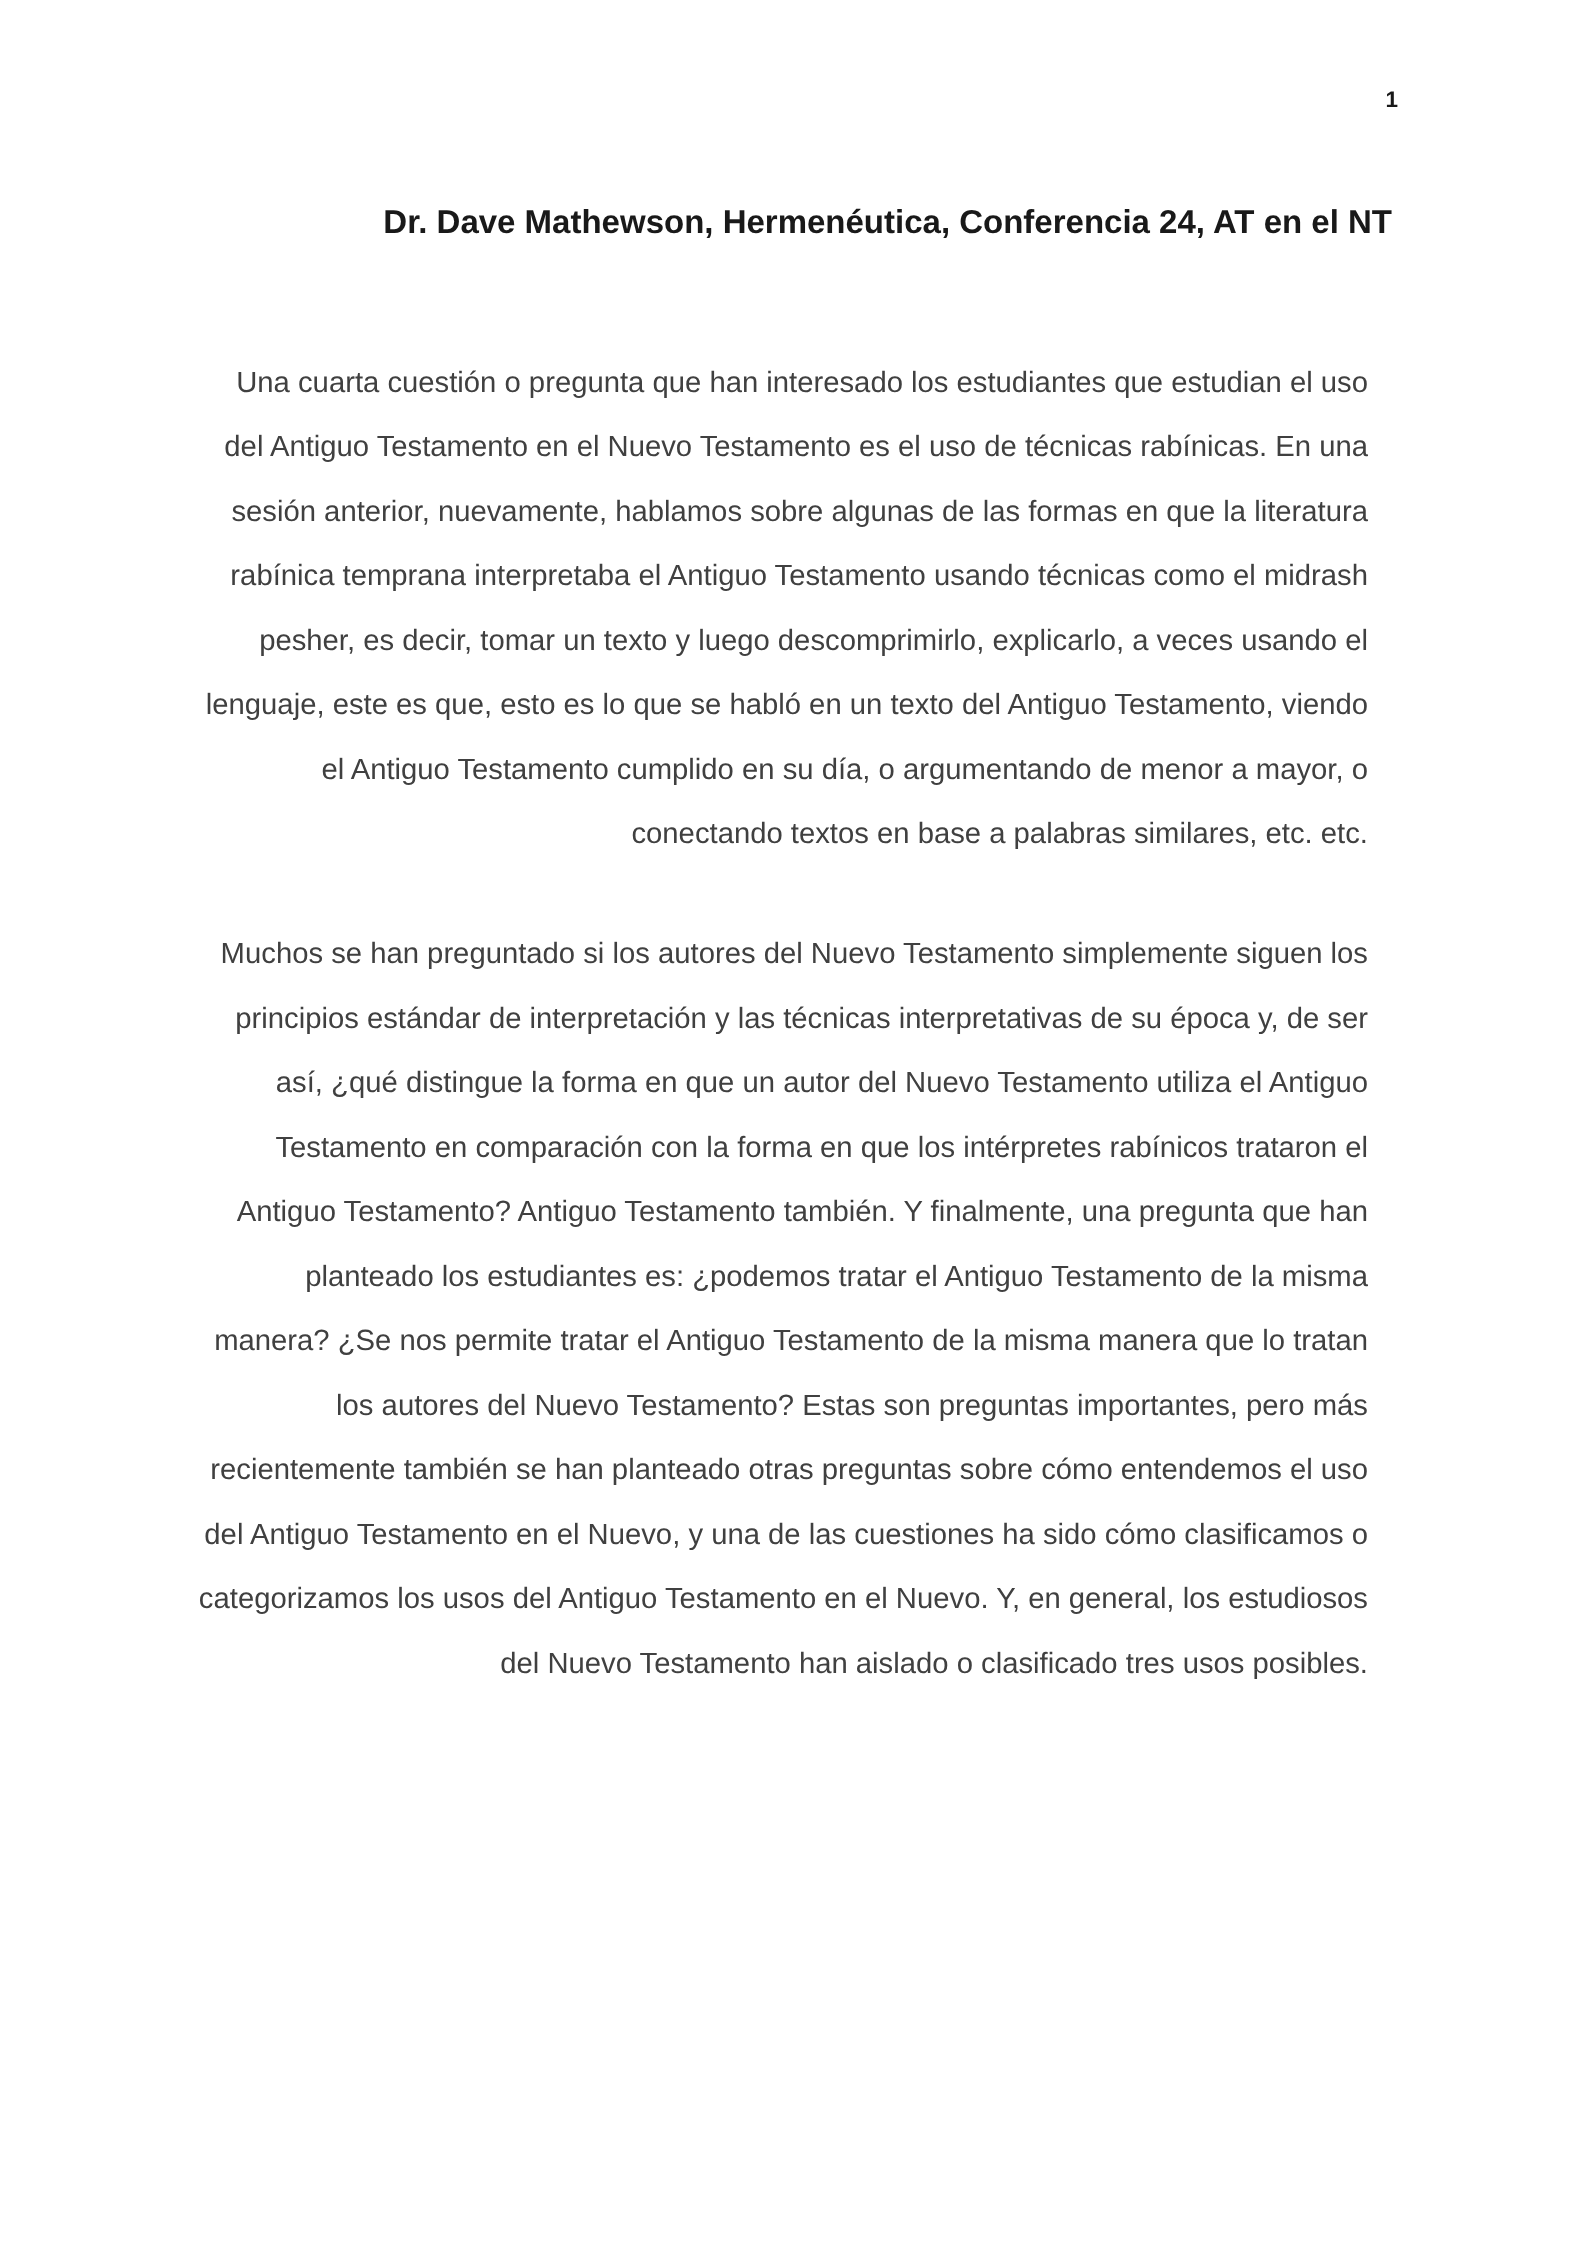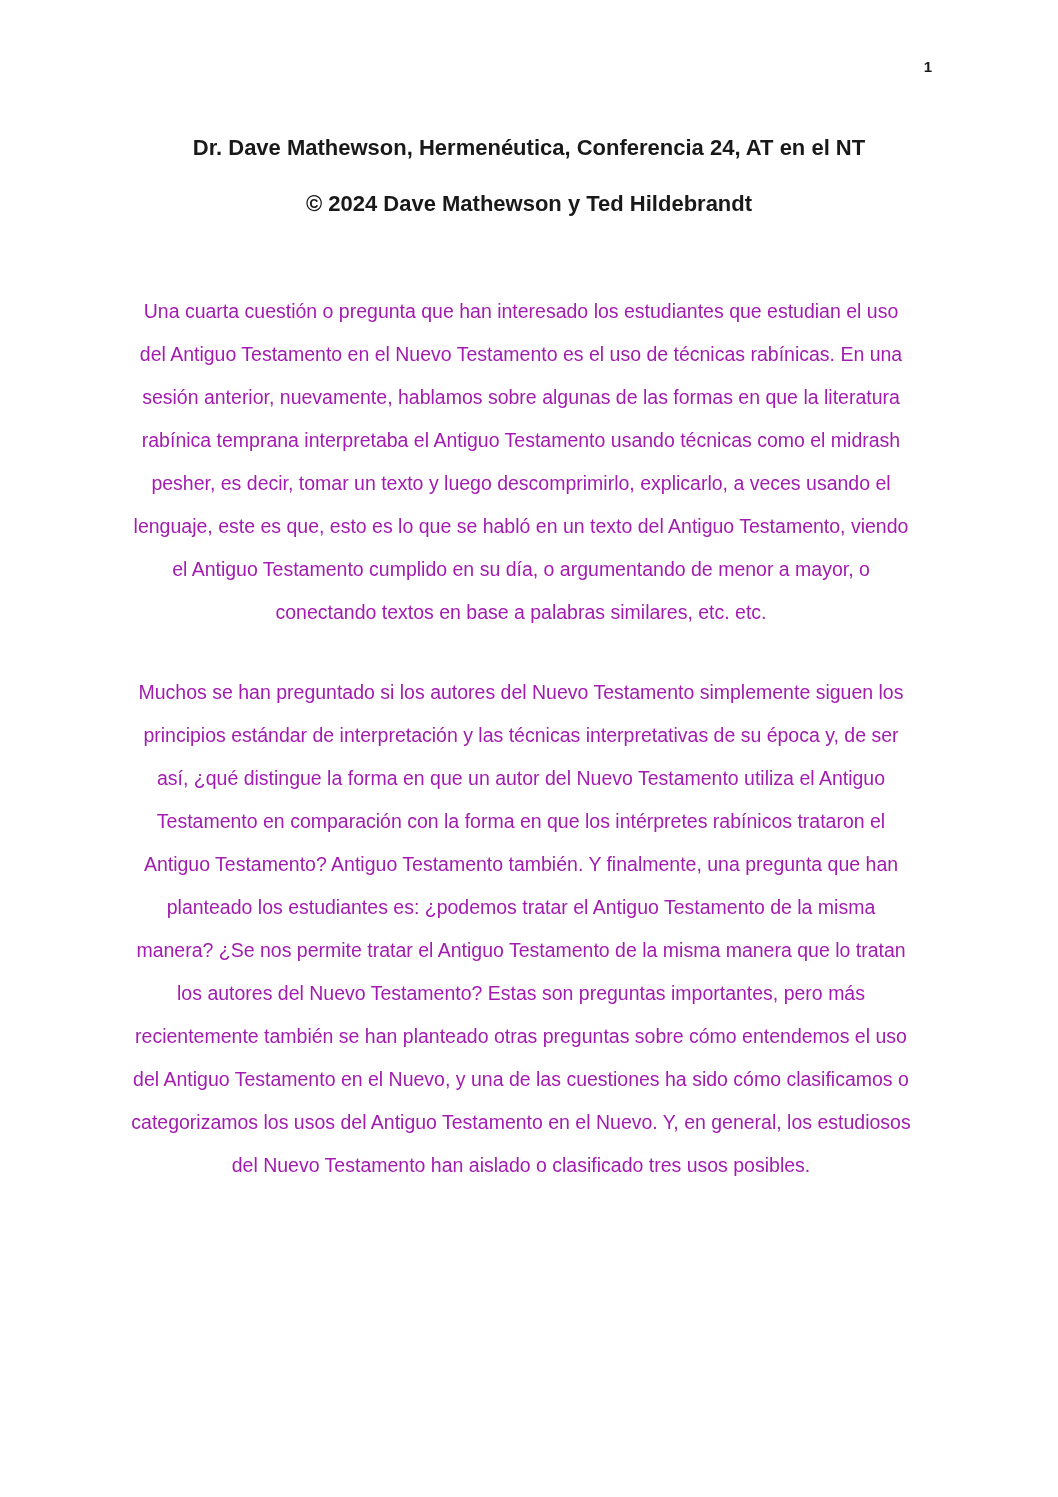--- a/index.html
+++ b/index.html
@@ -22,47 +22,46 @@
   .page-number {
     position: absolute;
     top: 58px;
     right: 126px;
     font-size: 15px;
     font-weight: 700;
     color: #191919;
   }
   .doc-title {
     margin: 0;
-    text-align: center;
+    text-align: right;
     font-size: 22px;
     font-weight: 700;
     line-height: 56px;
     color: #191919;
   }
   .doc-body {
     margin-top: 58px;
   }
   .doc-body p {
     margin: 0 16px 37px 0;
     font-size: 19.5px;
     line-height: 43px;
-    text-align: center;
-    color: #a21caf;
+    text-align: right;
+    color: #404040;
   }
 </style>
 </head>
 <body>
 
 <div class="page">
 
   <div class="page-number">1</div>
 
   <h1 class="doc-title">
     <span>Dr. Dave Mathewson, Hermenéutica, Conferencia 24, AT en el NT</span><br>
-    <span>© 2024 Dave Mathewson y Ted Hildebrandt</span>
   </h1>
 
   <div class="doc-body">
     <p>Una cuarta cuestión o pregunta que han interesado los estudiantes que estudian el uso del Antiguo Testamento en el Nuevo Testamento es el uso de técnicas rabínicas. En una sesión anterior, nuevamente, hablamos sobre algunas de las formas en que la literatura rabínica temprana interpretaba el Antiguo Testamento usando técnicas como el midrash pesher, es decir, tomar un texto y luego descomprimirlo, explicarlo, a veces usando el lenguaje, este es que, esto es lo que se habló en un texto del Antiguo Testamento, viendo el Antiguo Testamento cumplido en su día, o argumentando de menor a mayor, o conectando textos en base a palabras similares, etc. etc.</p>
     <p>Muchos se han preguntado si los autores del Nuevo Testamento simplemente siguen los principios estándar de interpretación y las técnicas interpretativas de su época y, de ser así, ¿qué distingue la forma en que un autor del Nuevo Testamento utiliza el Antiguo Testamento en comparación con la forma en que los intérpretes rabínicos trataron el Antiguo Testamento? Antiguo Testamento también. Y finalmente, una pregunta que han planteado los estudiantes es: ¿podemos tratar el Antiguo Testamento de la misma manera? ¿Se nos permite tratar el Antiguo Testamento de la misma manera que lo tratan los autores del Nuevo Testamento? Estas son preguntas importantes, pero más recientemente también se han planteado otras preguntas sobre cómo entendemos el uso del Antiguo Testamento en el Nuevo, y una de las cuestiones ha sido cómo clasificamos o categorizamos los usos del Antiguo Testamento en el Nuevo. Y, en general, los estudiosos del Nuevo Testamento han aislado o clasificado tres usos posibles.</p>
   </div>
 
 </div>
 
 </body></html>

